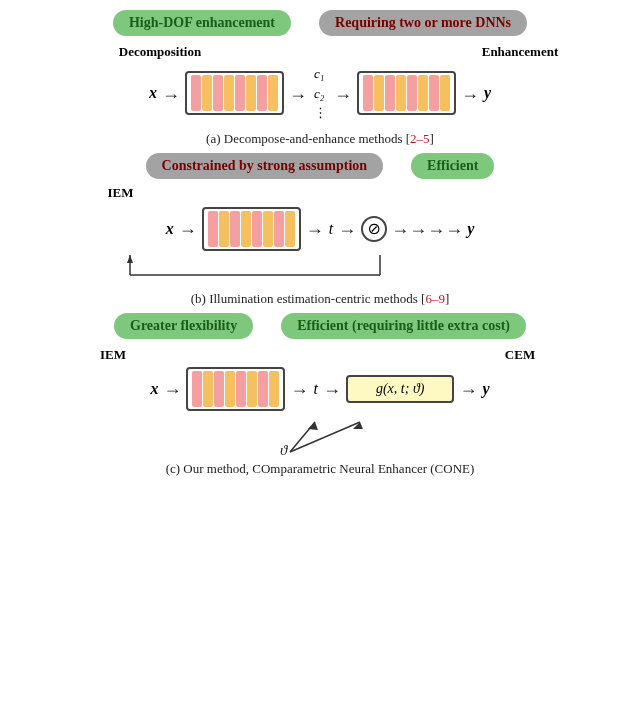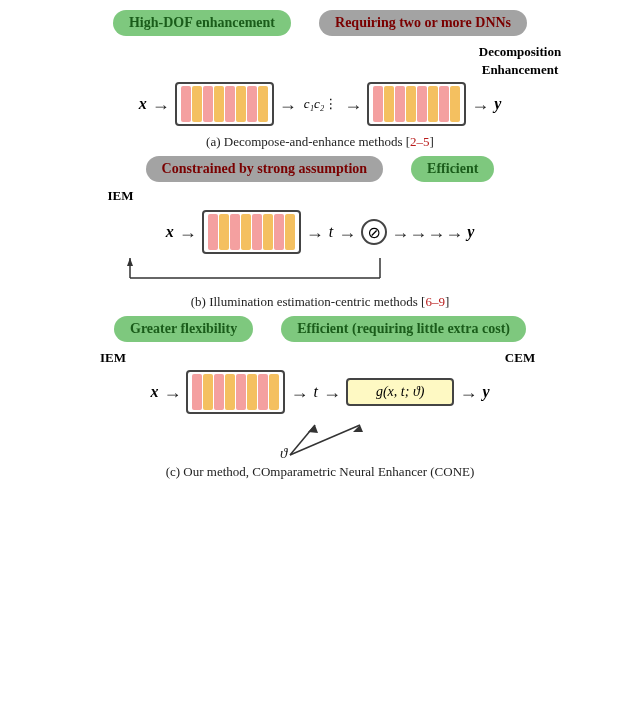--- a/index.html
+++ b/index.html
@@ -87,21 +87,21 @@
       width: 10px;
       height: 36px;
       border-radius: 2px;
     }
     .nn-strip-pink { background: #f4a0a0; }
     .nn-strip-orange { background: #f4c060; }
 
     
     .c-labels {
       display: flex;
-      flex-direction: row;
+      flex-direction: column;
       align-items: flex-start;
       justify-content: center;
       font-size: 13px;
       line-height: 1.5;
       margin: 0 2px;
     }
 
     
     .caption {
       font-size: 13px;
@@ -162,21 +162,21 @@
 <body>
 
 <div class="diagram-container">
 
   <div class="section">
     <div class="badge-row">
       <div class="badge badge-green">High-DOF enhancement</div>
       <div class="badge badge-red">Requiring two or more DNNs</div>
     </div>
 
-    <div style="display:flex; flex-direction:column; align-items:flex-end; gap:0; margin-left:40px; width:540px; justify-content:space-between; padding: 0 10px;">
+    <div style="display:flex; flex-direction:row; align-items:flex-end; gap:0; margin-left:40px; width:540px; justify-content:space-between; padding: 0 10px;">
       <div style="width:160px; text-align:center;">
         <span class="block-label">Decomposition</span>
       </div>
       <div style="width:160px; text-align:center;">
         <span class="block-label">Enhancement</span>
       </div>
     </div>
 
     <div class="flow-row">
       <span class="label-x math">x</span>

